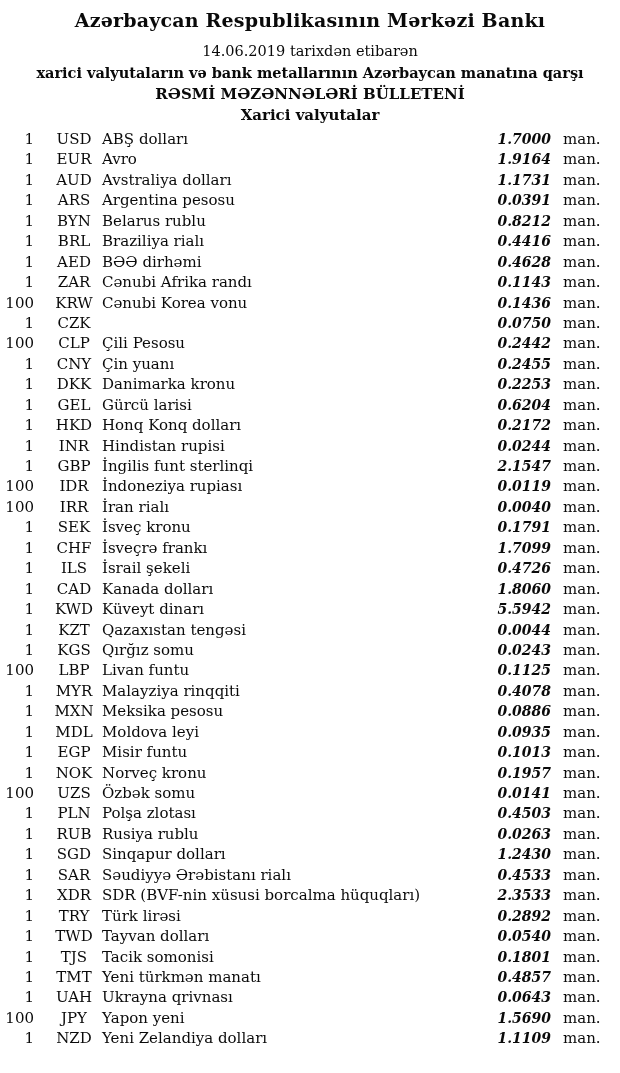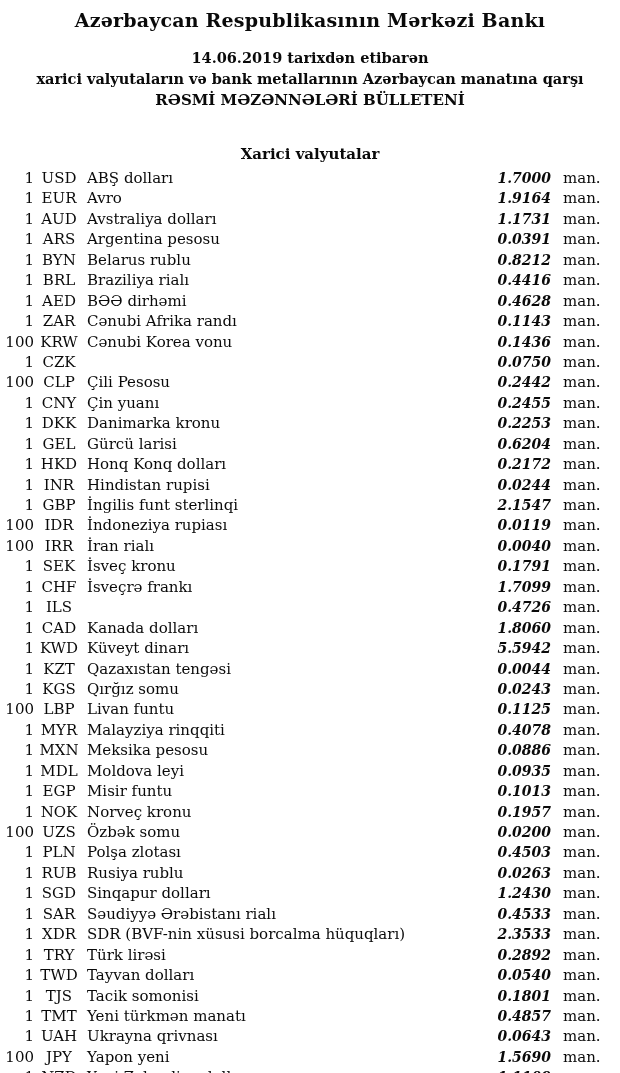--- a/index.html
+++ b/index.html
@@ -19,61 +19,60 @@
   .doc-header { text-align: center; }
   .doc-title {
     padding-top: 7px;
     font-size: 19px;
     font-weight: bold;
     line-height: 26px;
     letter-spacing: 0.2px;
   }
   .doc-date {
     font-size: 14.5px;
-    font-weight: bold;
+    font-weight: normal;
     line-height: 21px;
-    margin-top: 14px;
+    margin-top: 8px;
   }
   .doc-subject {
     font-size: 14.5px;
     font-weight: bold;
     line-height: 21px;
   }
   .doc-bulletin {
     font-size: 15px;
     font-weight: bold;
     line-height: 22px;
   }
   .section-title {
     text-align: center;
     font-size: 15px;
     font-weight: bold;
     line-height: 20px;
-    margin-top: 33px;
   }
   .rates-table {
     margin-top: 4px;
   }
   .row {
     display: flex;
     align-items: baseline;
     height: 20.45px;
     line-height: 20.45px;
     padding-right: 10px;
     font-size: 15px;
     white-space: nowrap;
   }
   .cell-qty {
     width: 34px;
     text-align: right;
     flex: 0 0 auto;
   }
   .cell-code {
     width: 48px;
-    margin-left: 1px;
+    margin-left: 16px;
     text-align: center;
     flex: 0 0 auto;
   }
   .cell-name {
     flex: 1 1 auto;
     padding-left: 4px;
     overflow: hidden;
   }
   .cell-rate {
     flex: 0 0 auto;
@@ -247,20 +246,21 @@
       <div class="row">
     <span class="cell-qty">1</span>
     <span class="cell-code">CHF</span>
     <span class="cell-name">İsveçrə frankı</span>
     <span class="cell-rate">1.7099</span>
     <span class="cell-unit">man.</span>
   </div>
       <div class="row">
     <span class="cell-qty">1</span>
     <span class="cell-code">ILS</span>
+    <span class="cell-name">İsrail şekeli</span>
     <span class="cell-rate">0.4726</span>
     <span class="cell-unit">man.</span>
   </div>
       <div class="row">
     <span class="cell-qty">1</span>
     <span class="cell-code">CAD</span>
     <span class="cell-name">Kanada dolları</span>
     <span class="cell-rate">1.8060</span>
     <span class="cell-unit">man.</span>
   </div>
@@ -324,21 +324,21 @@
     <span class="cell-qty">1</span>
     <span class="cell-code">NOK</span>
     <span class="cell-name">Norveç kronu</span>
     <span class="cell-rate">0.1957</span>
     <span class="cell-unit">man.</span>
   </div>
       <div class="row">
     <span class="cell-qty">100</span>
     <span class="cell-code">UZS</span>
     <span class="cell-name">Özbək somu</span>
-    <span class="cell-rate">0.0200</span>
+    <span class="cell-rate">0.0141</span>
     <span class="cell-unit">man.</span>
   </div>
       <div class="row">
     <span class="cell-qty">1</span>
     <span class="cell-code">PLN</span>
     <span class="cell-name">Polşa zlotası</span>
     <span class="cell-rate">0.4503</span>
     <span class="cell-unit">man.</span>
   </div>
       <div class="row">

